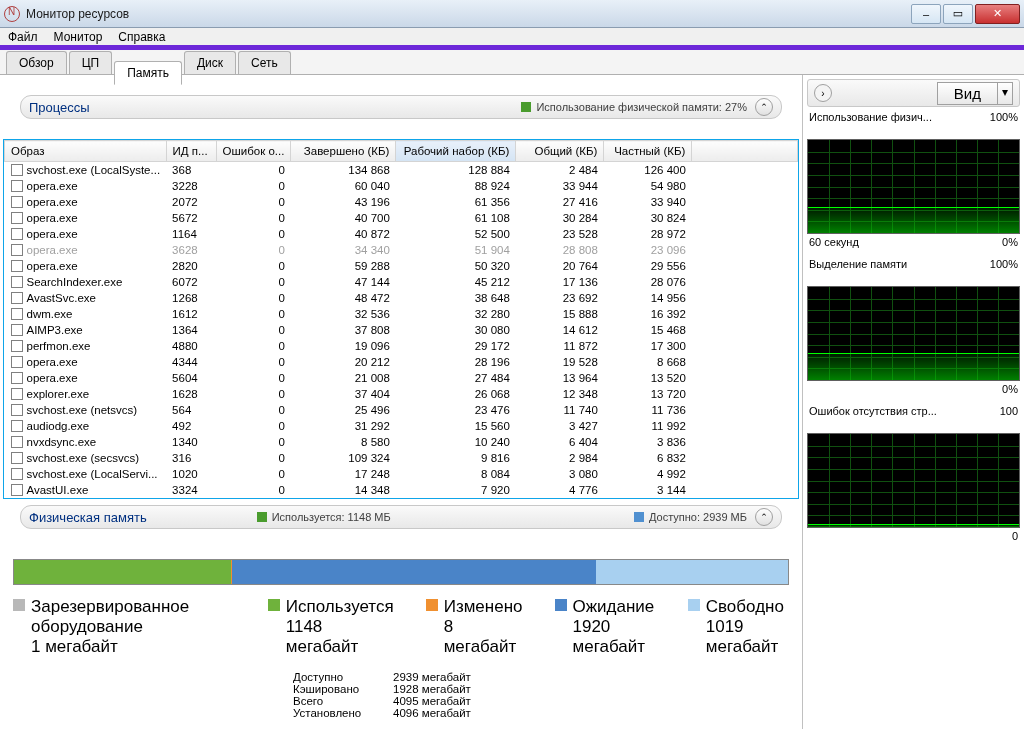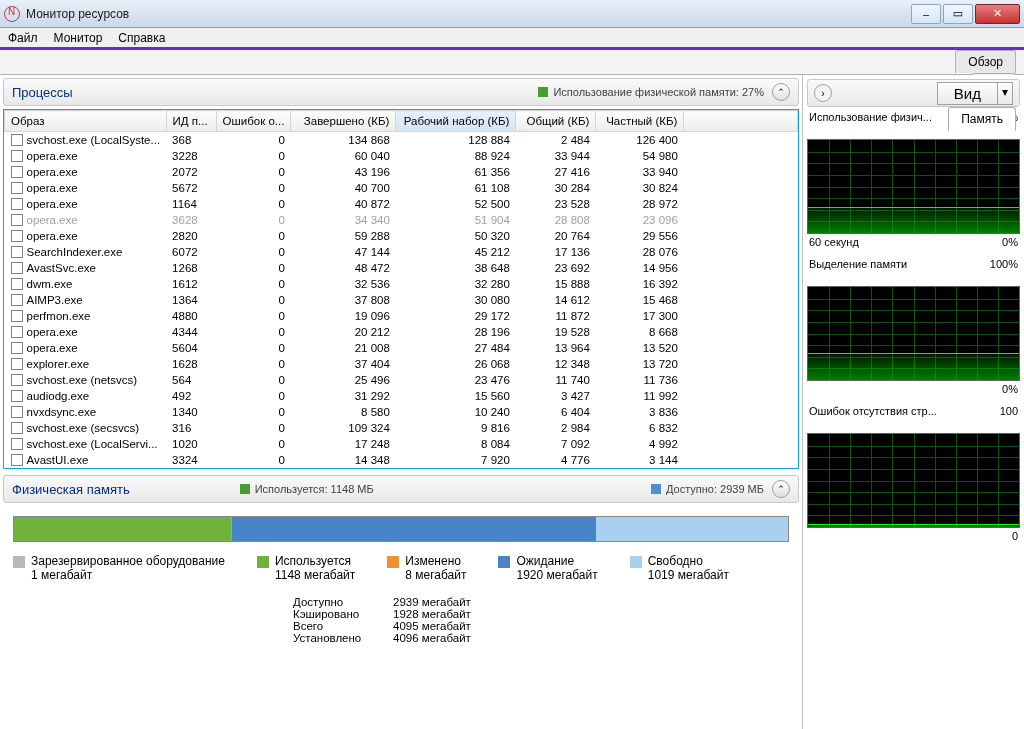--- a/index.html
+++ b/index.html
@@ -8,35 +8,35 @@
 
 .titlebar { height: 28px; background: linear-gradient(#e8f0f8, #cad8e8); display: flex; align-items: center; padding: 0 4px; border-bottom: 1px solid #8a9cb0; }
 .titlebar .icon { width: 16px; height: 16px; border: 1px solid #b04040; border-radius: 50%; margin-right: 6px; position: relative; }
 .titlebar .icon::before { content: "N"; color: #b04040; font-size: 10px; position: absolute; left: 3px; top: -1px; }
 .titlebar .title { font-size: 12px; color: #1a1a1a; }
 .winbtns { margin-left: auto; display: flex; }
 .winbtn { width: 30px; height: 20px; background: linear-gradient(#f0f6fc,#d6e6f4); border: 1px solid #8ca4bc; border-radius: 2px; margin-left: 2px; display: flex; align-items: center; justify-content: center; font-size: 11px; cursor: pointer; }
 .winbtn.close { width: 45px; background: linear-gradient(#e88080,#c83030); color: #fff; border-color: #802020; }
 
 
-.menubar { height: 22px; background: #f0f0f0; display: flex; align-items: center; padding: 0 8px; border-bottom: 3px solid #6d28d9; }
+.menubar { height: 22px; background: #f0f0f0; display: flex; align-items: center; padding: 0 8px; border-bottom: 5px solid #6d28d9; }
 .menubar span { margin-right: 16px; cursor: pointer; }
 
 
-.tabbar { height: 25px; background: #f4f4f4; display: flex; align-items: flex-end; padding: 0 6px; border-bottom: 1px solid #b0b0b0; flex-direction: column; }
+.tabbar { height: 25px; background: #f4f4f4; display: flex; align-items: flex-end; padding: 0 6px; border-bottom: 1px solid #b0b0b0; }
 .tab { padding: 4px 12px; border: 1px solid #b0b0b0; border-bottom: none; background: #e8e8e8; margin-right: 2px; border-radius: 3px 3px 0 0; cursor: pointer; font-size: 12px; }
 .tab.active { background: #fff; border-bottom: 1px solid #fff; position: relative; top: 11px; }
 
 
 .main { display: flex; height: 654px; background: #fff; }
 .left { width: 803px; display: flex; flex-direction: column; border-right: 1px solid #c0c0c0; overflow: hidden; }
 .right { width: 221px; background: #fff; padding: 4px; overflow: hidden; }
 
 
-.section-head { height: 28px; background: linear-gradient(#fafafa,#e8e8e8); border: 1px solid #c8c8c8; display: flex; align-items: center; padding: 0 8px; border-radius: 3px; margin: 3px; }
+.section-head { height: 28px; background: linear-gradient(#fafafa,#e8e8e8); border: 1px solid #c8c8c8; display: flex; align-items: center; padding: 0 8px; border-radius: 11px; margin: 20px; }
 .section-head .title { font-size: 13px; color: #003080; font-weight: 400; }
 .section-head .meter { margin-left: auto; margin-right: 8px; display: flex; align-items: center; gap: 5px; font-size: 11px; color: #404040; }
 .sq { width: 10px; height: 10px; display: inline-block; }
 .sq.green { background: #4a9c2e; }
 .sq.blue { background: #5090d0; }
 .collapse-btn { width: 18px; height: 18px; border: 1px solid #a0a0a0; border-radius: 50%; background: linear-gradient(#fff,#e0e0e0); display: flex; align-items: center; justify-content: center; font-size: 9px; cursor: pointer; }
 
 
 .table-wrap { flex: 0 0 auto; margin: 0 3px; border: 1px solid #0ea5e9; max-height: 400px; overflow-y: auto; position: relative; }
 .ptable { width: 100%; border-collapse: collapse; font-size: 11.5px; }
@@ -46,21 +46,21 @@
 .ptable td { padding: 2px 6px; border-bottom: 0; white-space: nowrap; }
 .ptable td.num { text-align: right; }
 .ptable tr.dim td { color: #a0a0a0; }
 .ptable td:first-child { display: flex; align-items: center; gap: 4px; }
 .chk { width: 12px; height: 12px; border: 1px solid #808080; background: #fff; flex-shrink: 0; }
 
 
 .phys-body { margin: 0 3px; padding: 10px; }
 .membar { height: 26px; display: flex; border: 1px solid #888; margin-bottom: 12px; }
 .membar .seg { height: 100%; }
-.legend { display: flex; gap: 32px; font-size: 12px; }
+.legend { display: flex; gap: 32px; font-size: 17px; }
 .legend .item { display: flex; gap: 6px; }
 .legend .swatch { width: 12px; height: 12px; margin-top: 2px; flex-shrink: 0; }
 .legend .txt { display: flex; flex-direction: column; }
 .stats { margin-top: 14px; margin-left: 280px; font-size: 11.5px; }
 .stats .row { display: flex; }
 .stats .row .k { width: 100px; }
 .stats .row .v { width: 120px; }
 
 
 .right-head { height: 28px; background: linear-gradient(#fafafa,#e8e8e8); border: 1px solid #c8c8c8; display: flex; align-items: center; padding: 0 6px; border-radius: 3px; margin-bottom: 4px; }
@@ -122,21 +122,21 @@
 
     <div class="table-wrap">
       <table class="ptable">
         <thead>
             <tr>
           <th style="width:150px">Образ</th>
           <th style="width:50px">ИД п...</th>
           <th class="num" style="width:70px">Ошибок о...</th>
           <th class="num" style="width:105px">Завершено (КБ)</th>
           <th class="num sorted" style="width:120px">Рабочий набор (КБ)</th>
-          <th class="num" style="width:80px">Общий (КБ)</th>
+          <th class="num" style="width:88px">Общий (КБ)</th>
           <th class="num" style="width:88px">Частный (КБ)</th>
           <th style="width:auto"></th>
         </tr>
           </thead>
         <tbody id="proc-body">
             <tr>
               <td>
                 <span class="chk"></span>
                 <span>svchost.exe (LocalSyste...</span>
               </td>
@@ -384,21 +384,21 @@
             </tr>
             <tr>
               <td>
                 <span class="chk"></span>
                 <span>svchost.exe (LocalServi...</span>
               </td>
               <td>1020</td>
               <td class="num">0</td>
               <td class="num">17 248</td>
               <td class="num">8 084</td>
-              <td class="num">7 092</td>
+              <td class="num">3 080</td>
               <td class="num">4 992</td>
               <td></td>
             </tr>
             <tr>
               <td>
                 <span class="chk"></span>
                 <span>AvastUI.exe</span>
               </td>
               <td>3324</td>
               <td class="num">0</td>

